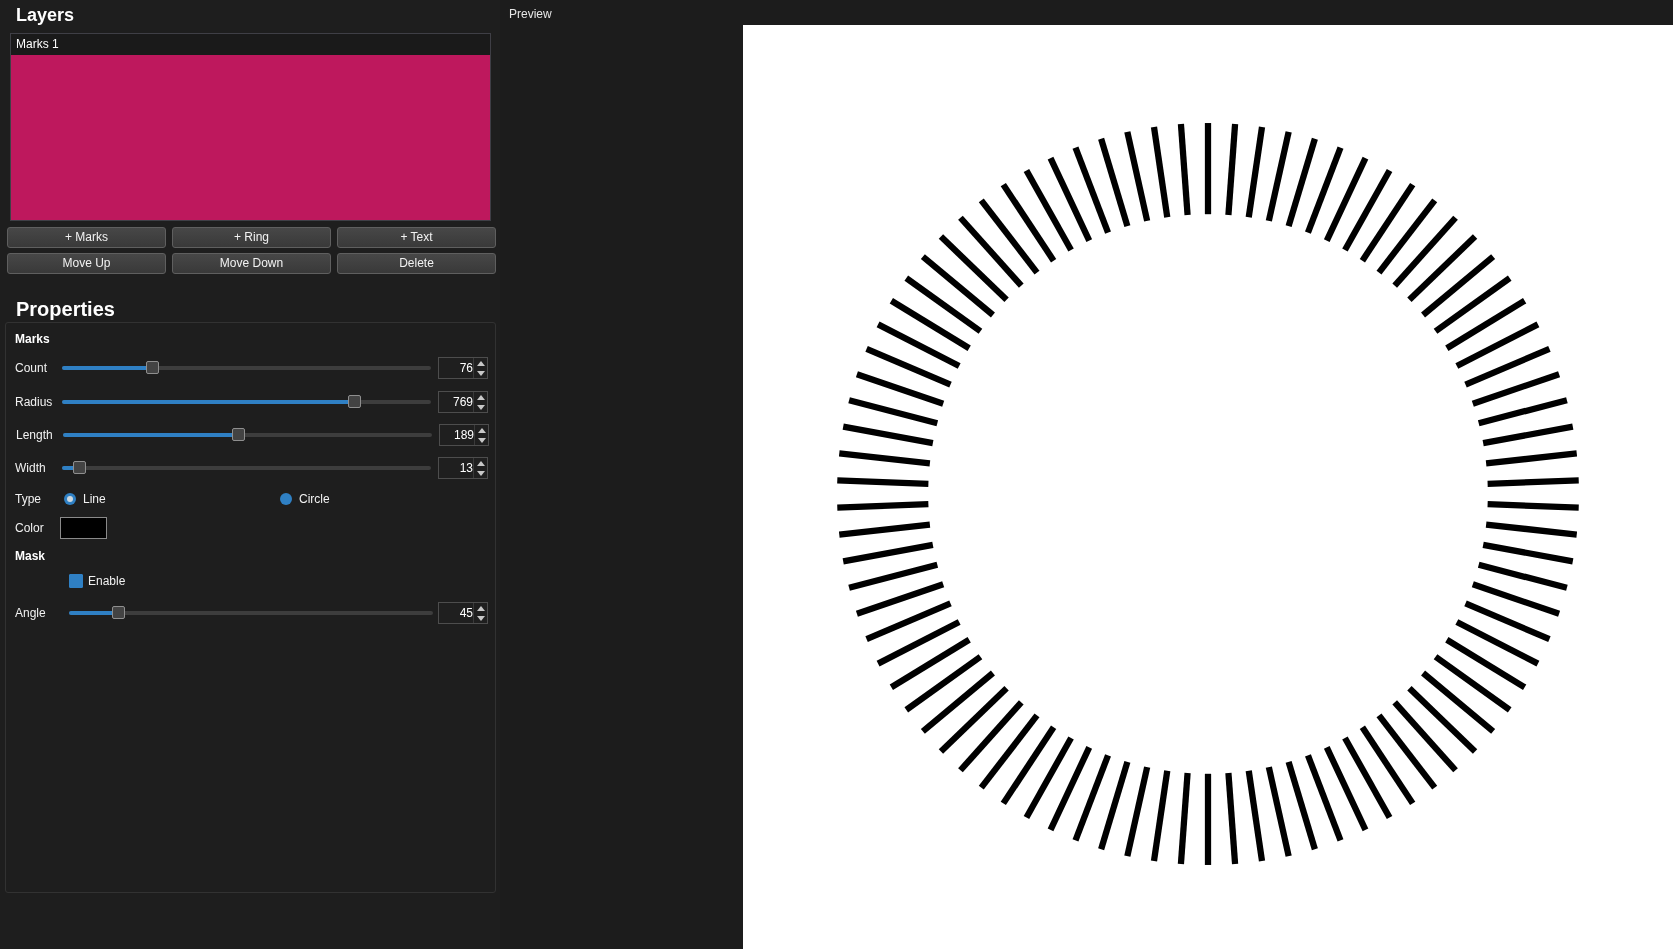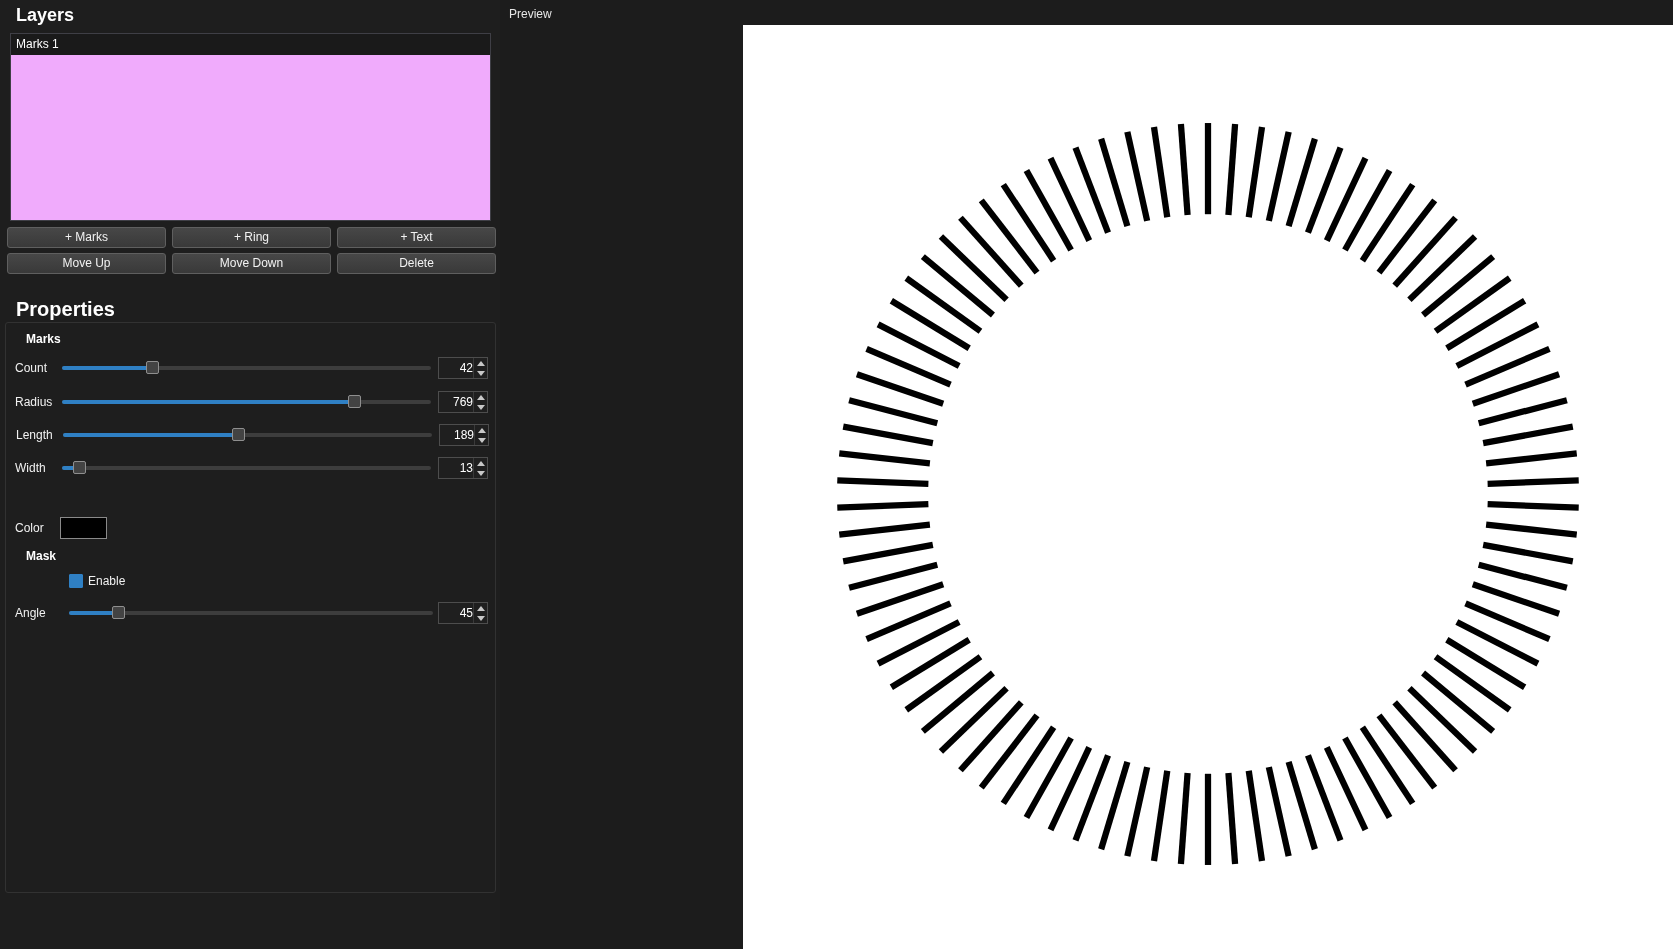--- a/index.html
+++ b/index.html
@@ -13,27 +13,27 @@
   .abs { position:absolute; }
 
   
   .preview-pane { left:500px; top:0; right:0; bottom:0; background:#1c1c1c; }
   .canvas { left:743px; top:25px; width:930px; height:924px; background:#ffffff; }
 
   
   .h-big   { font-size:18px; font-weight:bold; color:#ffffff; }
   .h-med   { font-size:20px; font-weight:bold; color:#ffffff; }
   .lbl     { font-size:12px; color:#f1f1f1; }
-  .lbl-b   { font-size:12px; font-weight:bold; color:#ffffff;margin-left:11px; }
+  .lbl-b   { font-size:12px; font-weight:bold; color:#ffffff; }
   .preview-title { font-size:12px; color:#e6e6e6; }
 
   
   .listbox {
     left:10px; top:33px; width:481px; height:188px;
-    background:#f0abfc; border:1px solid #3f3f46;
+    background:#be185d; border:1px solid #3f3f46;
   }
   .list-item {
     height:21px; line-height:21px; padding-left:5px;
     font-size:12px; color:#ffffff;
   }
   .list-item.selected { background:#1a1a1a; }
 
   
   .btn-row { left:7px; width:489px; height:21px; display:flex; gap:6px; }
   .btn {
@@ -138,21 +138,21 @@
 
   <div class="abs lbl-b" style="left:9px; top:9px;">Marks</div>
 
   <div class="row" style="left:0; top:34px; width:489px;">
     <span class="row-label lbl">Count</span>
     <div class="track" style="left:56px; width:369px;">
       <div class="fill" style="width: 90px;"></div>
       <div class="thumb" style="left: 84px;"></div>
     </div>
     <div class="numbox">
-      <div class="numval">42</div>
+      <div class="numval">76</div>
       <div class="spin">
         <div class="sb">
             <div class="arrow-up"></div>
           </div>
         <div class="sb">
             <div class="arrow-down"></div>
           </div>
       </div>
     </div>
   </div>
@@ -207,20 +207,27 @@
         <div class="sb">
             <div class="arrow-up"></div>
           </div>
         <div class="sb">
             <div class="arrow-down"></div>
           </div>
       </div>
     </div>
   </div>
 
+  <div class="row" style="left:0; top:165px; width:489px;">
+    <span class="row-label lbl">Type</span>
+    <div class="radio selected" style="left:58px;"></div>
+    <span class="radio-label lbl" style="left:77px;">Line</span>
+    <div class="radio" style="left:274px;"></div>
+    <span class="radio-label lbl" style="left:293px;">Circle</span>
+  </div>
 
   <div class="row" style="left:0; top:194px; width:489px;">
     <span class="row-label lbl">Color</span>
     <div class="swatch" title="#000000"></div>
   </div>
 
   <div class="abs lbl-b" style="left:9px; top:226px;">Mask</div>
 
   <div class="row" style="left:0; top:249px; width:489px; height:18px;">
     <div class="checkbox"></div>

